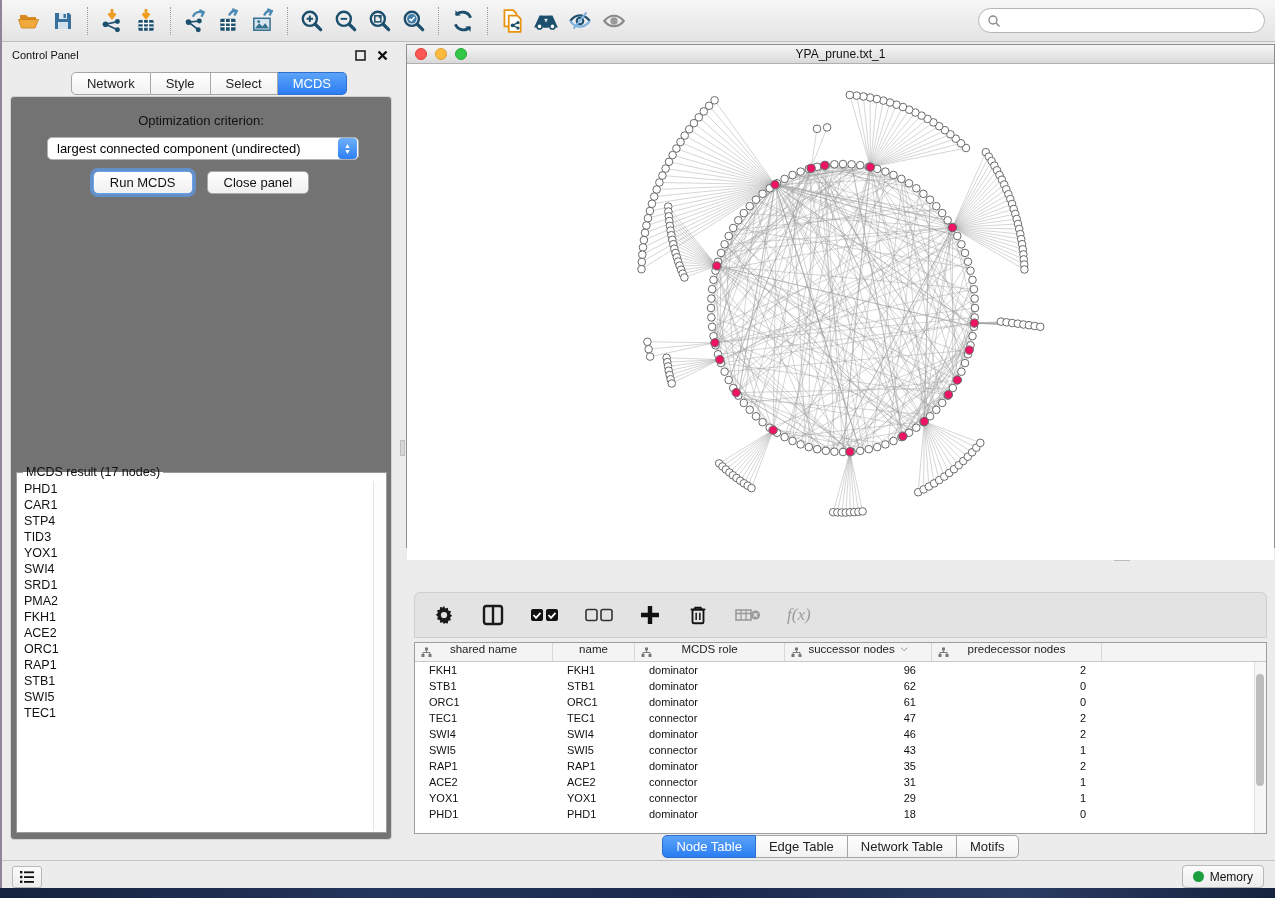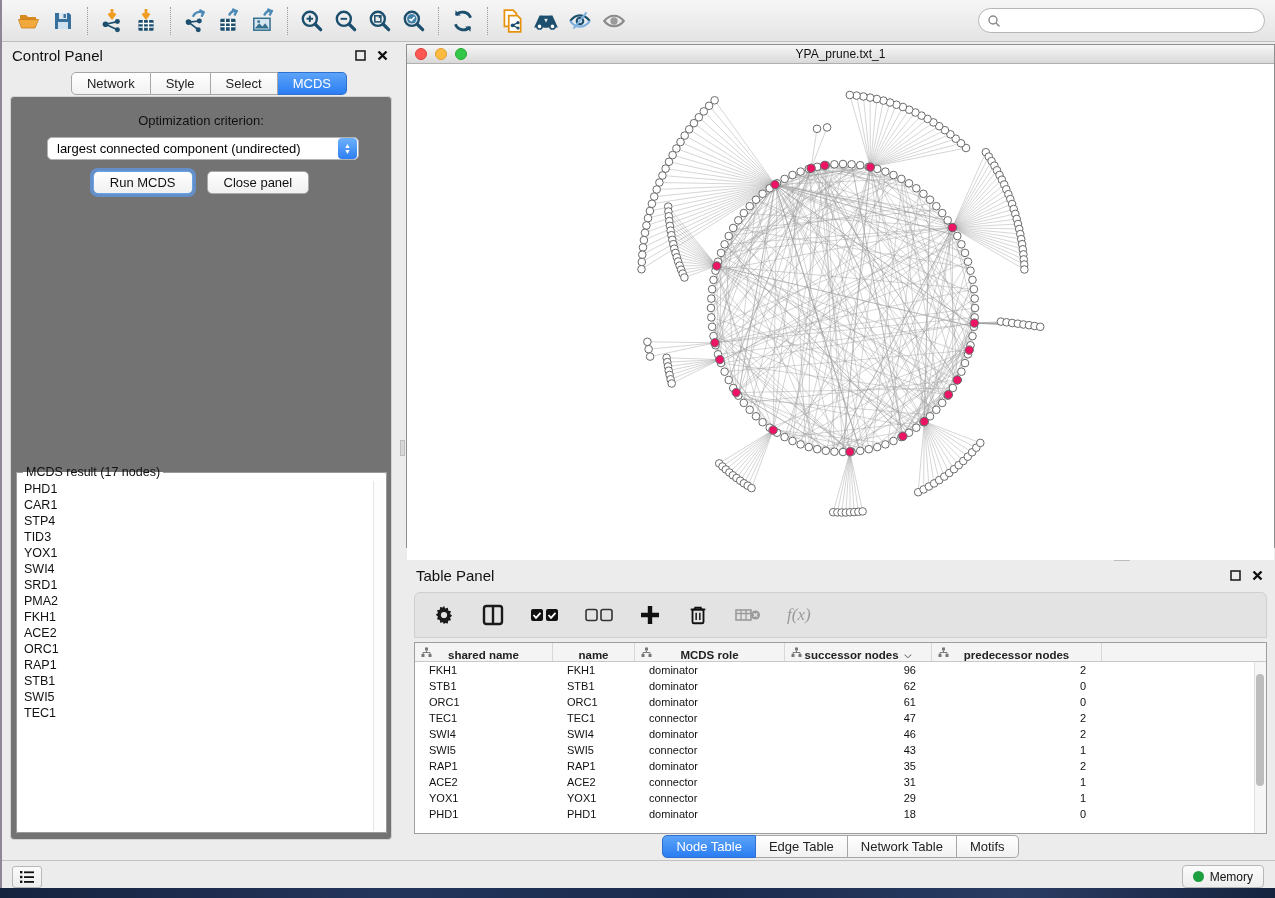--- a/index.html
+++ b/index.html
@@ -15,21 +15,21 @@
     display:flex; align-items:center; padding:0 10px; }
   .tbtn { width:34px; height:34px; display:flex; align-items:center; justify-content:center; flex:0 0 auto; }
   .tsep { width:1px; height:28px; border-left:1px dotted #9a9a9a; margin:0 7px; flex:0 0 auto; }
   #search-wrap { margin-left:auto; position:relative; }
   #search-input { width:287px; height:25px; border:1px solid #b5b5b5; border-radius:13px;
     background:#fff; padding:0 10px 0 28px; font-size:12px; outline:none; }
   #search-wrap svg { position:absolute; left:9px; top:6px; }
 
   
   #control-panel { position:absolute; left:0; top:42px; width:398px; height:818px; background:#ececec; }
-  .panel-titlebar { height:26px; display:flex; align-items:center; padding:0 10px; font-size:15px; color:#111; }
+  .panel-titlebar { height:26px; display:flex; align-items:center; padding:0 10px; font-size:11px; color:#111; }
   .panel-titlebar .spacer { flex:1; }
   .wicon { width:16px; height:16px; display:flex; align-items:center; justify-content:center; margin-left:6px; cursor:default; }
   .seg-row { display:flex; justify-content:center; margin-top:4px;padding-left:16px; }
   .seg { font-size:13px; padding:3px 15px; background:linear-gradient(#ffffff,#f1f1f1);
     border:1px solid #a6a6a6; border-left:none; color:#222; }
   .seg:first-child { border-left:1px solid #a6a6a6; border-radius:5px 0 0 5px; }
   .seg:last-child { border-radius:0 5px 5px 0; }
   .seg.active { background:linear-gradient(#5ca4f9,#2a7df2); color:#fff; border-color:#2f6fd0; }
   #cp-content { position:absolute; left:8px; top:54px; width:382px; height:744px;
     background:#737373; border:1px solid #d2d2d2; border-radius:4px; }
@@ -69,22 +69,22 @@
 
   
   #table-panel { position:absolute; left:404px; top:562px; width:869px; height:298px; background:#ececec; }
   #tp-toolbar { position:absolute; left:8px; top:30px; width:853px; height:46px;
     background:#e3e3e3; border:1px solid #cfcfcf; border-radius:6px 6px 0 0;
     display:flex; align-items:center; padding-left:18px; gap:26px; }
   .tp-icon { display:flex; align-items:center; justify-content:center; height:30px; }
   #node-table { position:absolute; left:8px; top:80px; width:853px; height:192px;
     background:#fff; border:1px solid #9e9e9e; }
   #nt-header { display:flex; height:19px; background:#f4f4f4; border-bottom:1px solid #c9c9c9; }
-  .hcell { position:relative; display:flex; align-items:flex-end; justify-content:center;
-    font-size:11.5px; color:#222; border-right:1px solid #d8d8d8;font-weight:bold; }
+  .hcell { position:relative; display:flex; align-items:flex-start; justify-content:center;
+    font-size:11.5px; color:#222; border-right:1px solid #d8d8d8; }
   .hcell .tree { position:absolute; left:6px; top:4px; }
   .hcell .sort { margin-left:6px; color:#666; font-size:9px; }
   .tr { display:flex; height:16px; }
   .td { font-size:11px; color:#111; line-height:16px; white-space:nowrap; overflow:hidden; }
   .td.left { padding-left:14px; }
   .td.right { text-align:right; padding-right:16px; }
   #nt-scroll { position:absolute; right:0; top:19px; bottom:0; width:12px; background:#f6f6f6; border-left:1px solid #e0e0e0; }
   #nt-thumb { position:absolute; right:2px; top:12px; width:8px; height:112px; background:#bdbdbd; border-radius:4px; }
   #tp-tabs { position:absolute; left:0; top:273px; width:100%; display:flex; justify-content:center; }
   #tp-tabs .seg { padding:3px 13px; }
@@ -1003,34 +1003,20 @@
           <circle cx="517.3" cy="357.5" r="4.2" fill="#ee1465" stroke="#6b6b6b" stroke-width="1"></circle>
           <circle cx="541.4" cy="330.7" r="4.2" fill="#ee1465" stroke="#6b6b6b" stroke-width="1"></circle>
           <circle cx="550.3" cy="316.0" r="4.2" fill="#ee1465" stroke="#6b6b6b" stroke-width="1"></circle>
           <circle cx="562.2" cy="286.1" r="4.2" fill="#ee1465" stroke="#6b6b6b" stroke-width="1"></circle>
           <circle cx="567.3" cy="259.1" r="4.2" fill="#ee1465" stroke="#6b6b6b" stroke-width="1"></circle>
         </g>
       </svg>
   </div>
 
   <div id="table-panel">
-    <div class="panel-titlebar">
-      <span>Table Panel</span>
-      <span class="spacer"></span>
-      <span class="wicon">
-          <svg width="11" height="11" viewBox="0 0 11 11">
-            <rect x="1" y="1" width="9" height="9" fill="none" stroke="#222" stroke-width="1.6"></rect>
-          </svg>
-        </span>
-      <span class="wicon">
-          <svg width="11" height="11" viewBox="0 0 11 11">
-            <path d="M1.5 1.5l8 8M9.5 1.5l-8 8" stroke="#111" stroke-width="2.4"></path>
-          </svg>
-        </span>
-    </div>
 
     <div id="tp-toolbar">
       <span class="tp-icon">
         <svg width="22" height="22" viewBox="0 0 24 24">
             <path fill="#1a1a1a" d="M12 2l1.2 2.8 3-.6 .4 3 3 .7-1 2.9 2.3 2-2.3 2 1 2.9-3 .7-.4 3-3-.6L12 22l-1.2-2.2-3 .6-.4-3-3-.7 1-2.9-2.3-2 2.3-2-1-2.9 3-.7 .4-3 3 .6z"></path>
             <circle cx="12" cy="12" r="3.4" fill="#e3e3e3"></circle>
           </svg>
       </span>
       <span class="tp-icon">
         <svg width="24" height="24" viewBox="0 0 24 24" fill="none">

